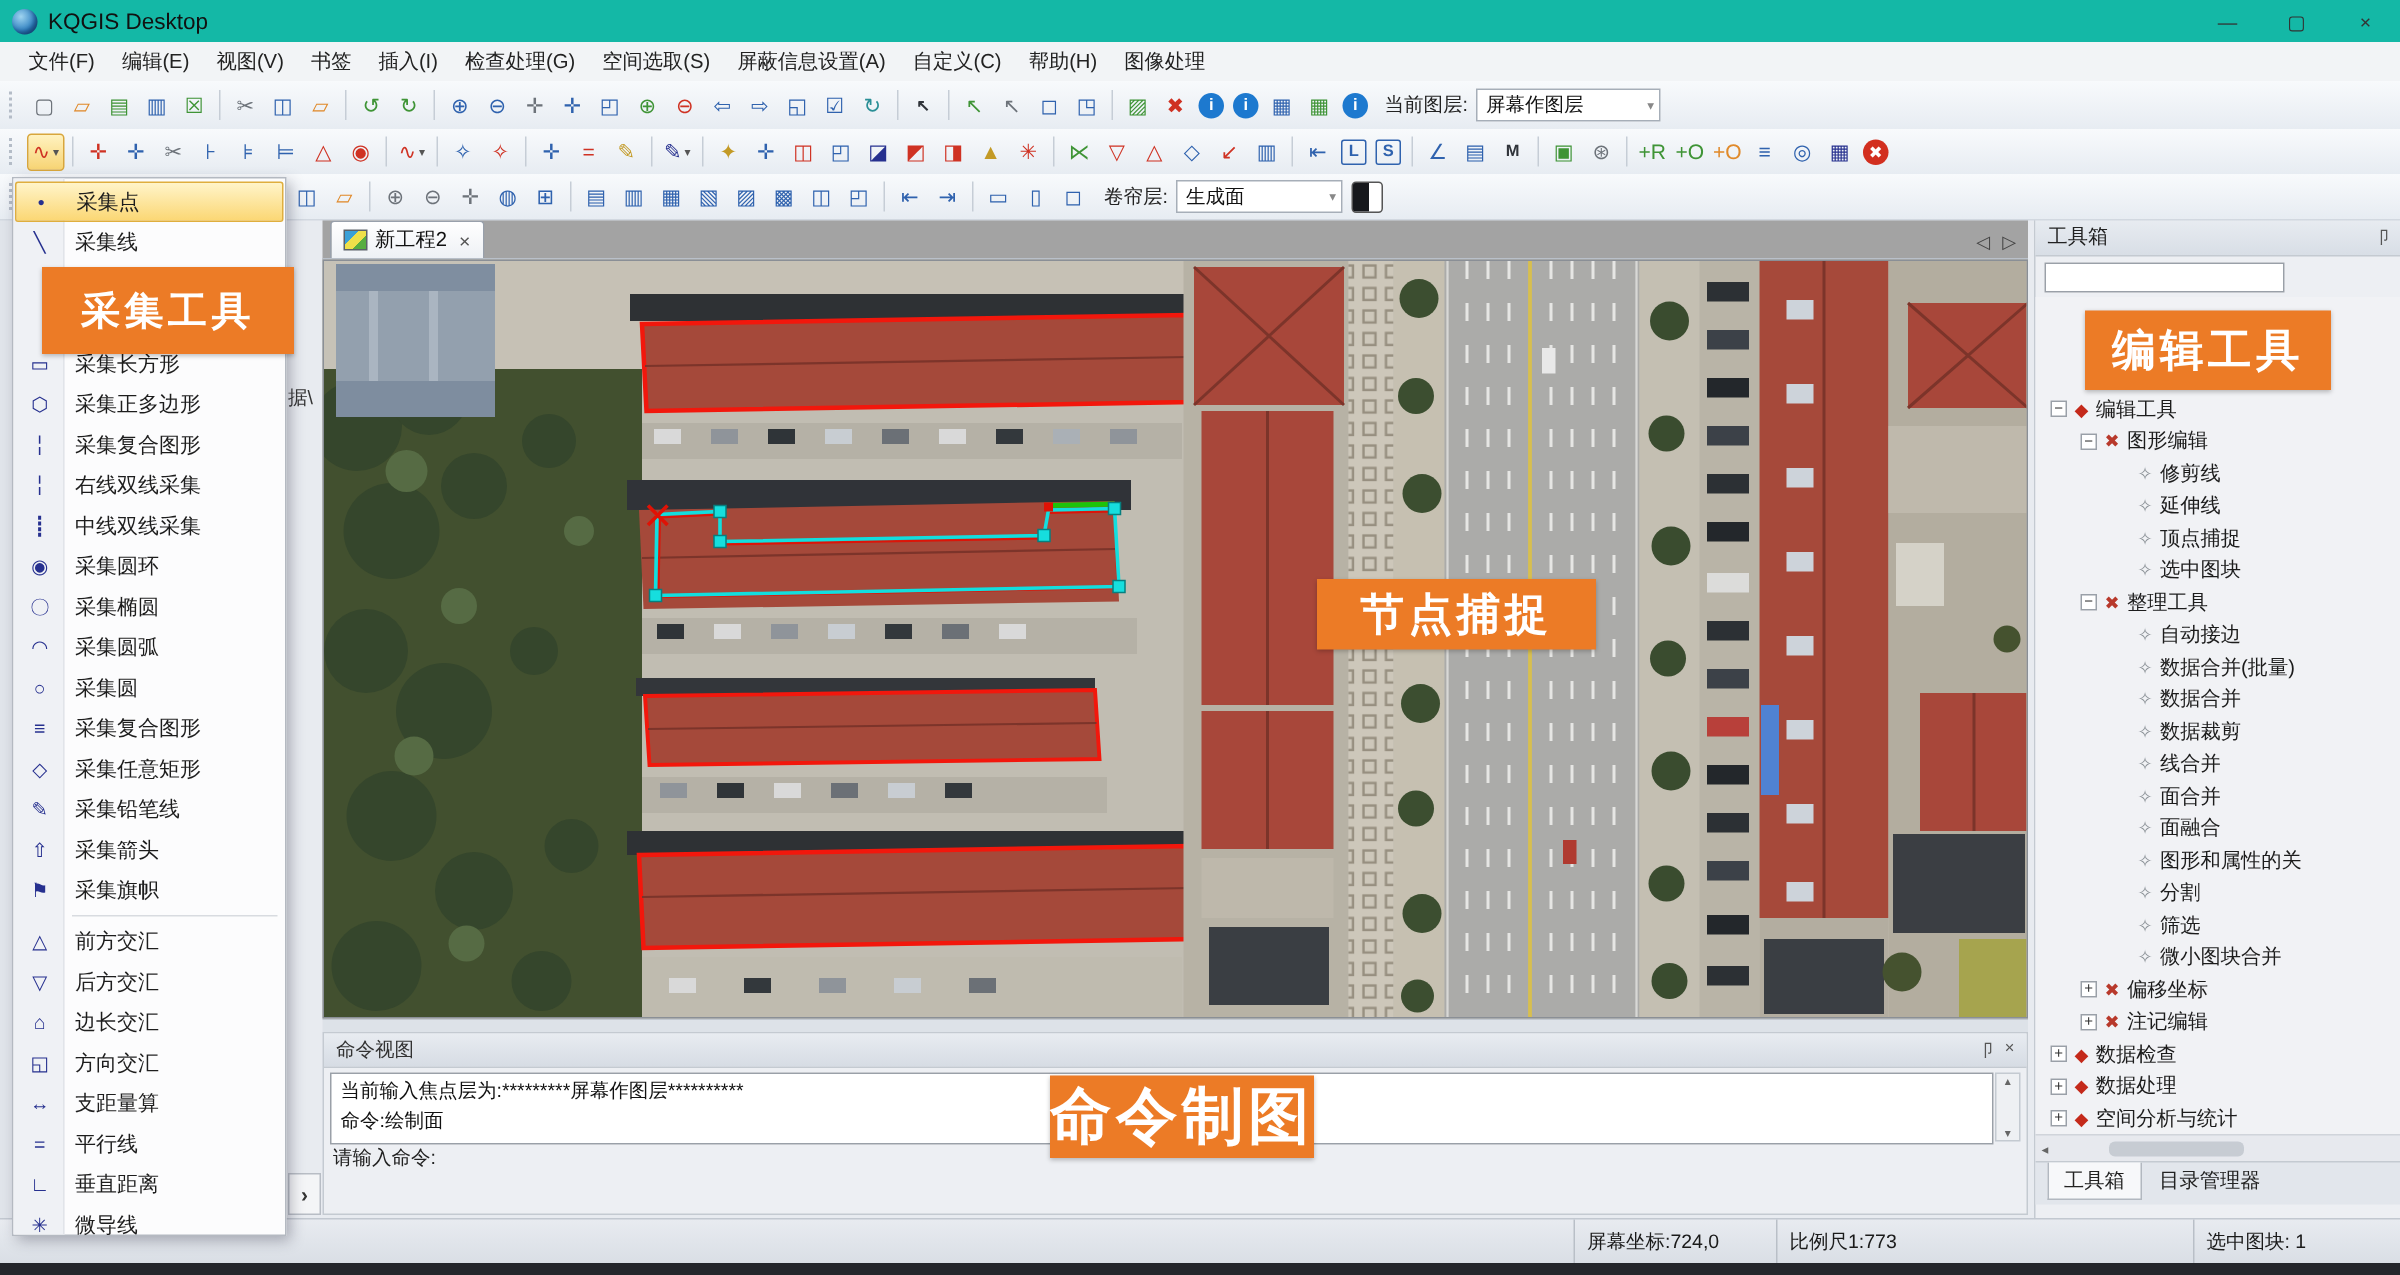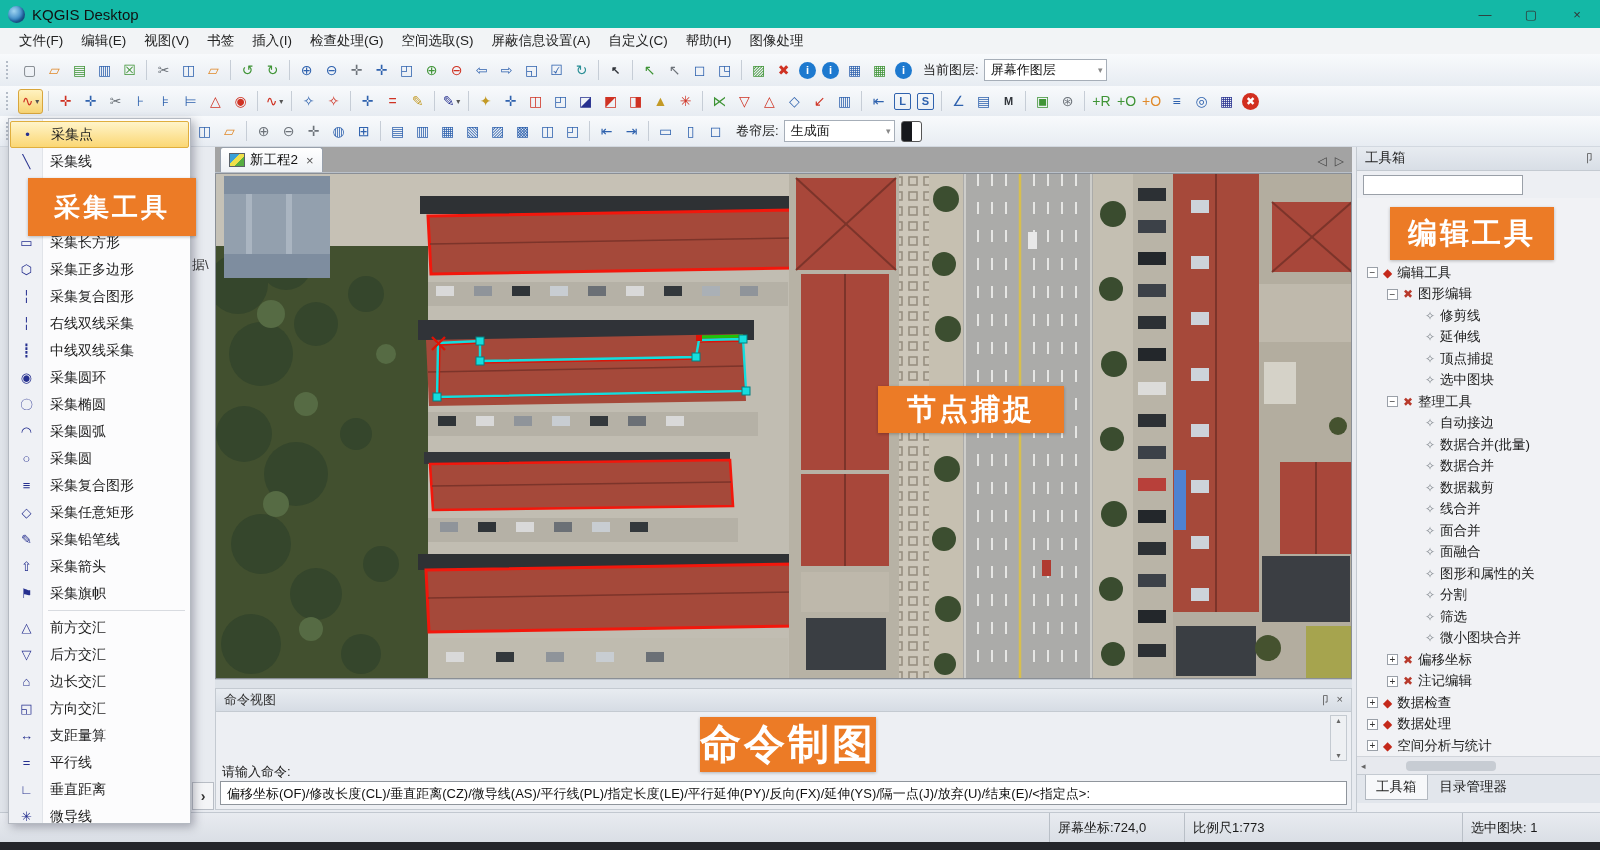--- a/index.html
+++ b/index.html
@@ -527,26 +527,29 @@
 </div>
 
 <div class="cmdview">
   <div class="cmd-title">
     <span>命令视图</span>
     <span class="ticons">
       <span>卩</span>
       <span>×</span>
     </span>
   </div>
+  <div class="cmd-log">
+    <div>当前输入焦点层为:*********屏幕作图层**********</div>
+    <div>命令:绘制面</div>
+  </div>
   <div class="cmd-scroll">
     <span>▴</span>
     <span>▾</span>
   </div>
   <div class="cmd-prompt">请输入命令:</div>
-  <div class="cmd-input">偏移坐标(OF)/修改长度(CL)/垂直距离(CZ)/微导线(AS)/平行线(PL)/指定长度(LE)/平行延伸(PY)/反向(FX)/延伸(YS)/隔一点(J)/放弃(U)/结束(E)/&lt;指定点&gt;:</div>
 </div>
 
 <div class="toolbox">
   <div class="tbx-title">
     <span>工具箱</span>
     <span class="ticons">
       <span>卩</span>
       <span>×</span>
     </span>
   </div>

